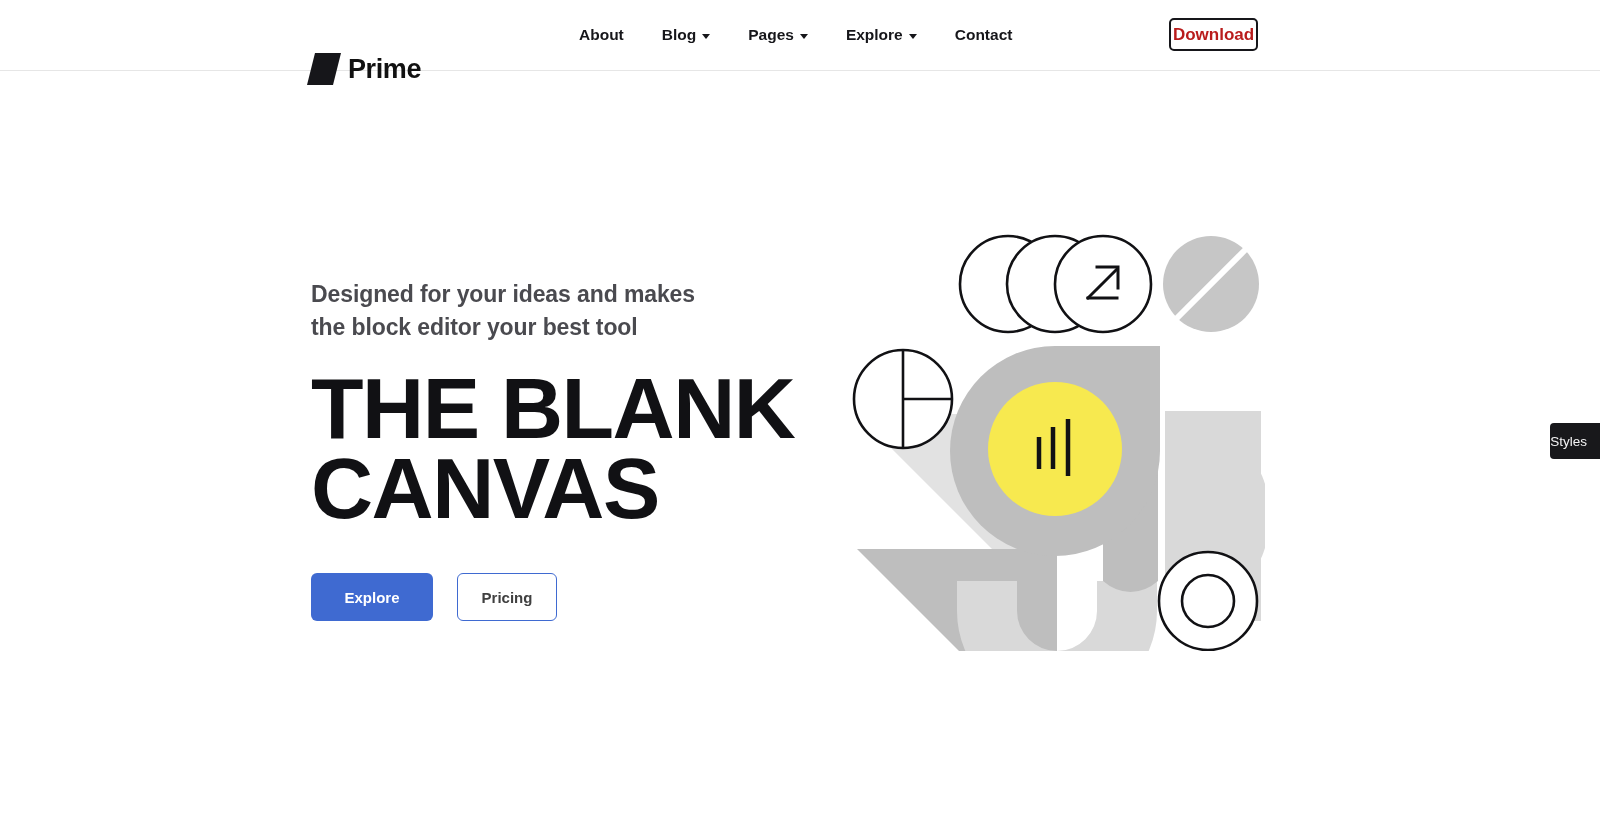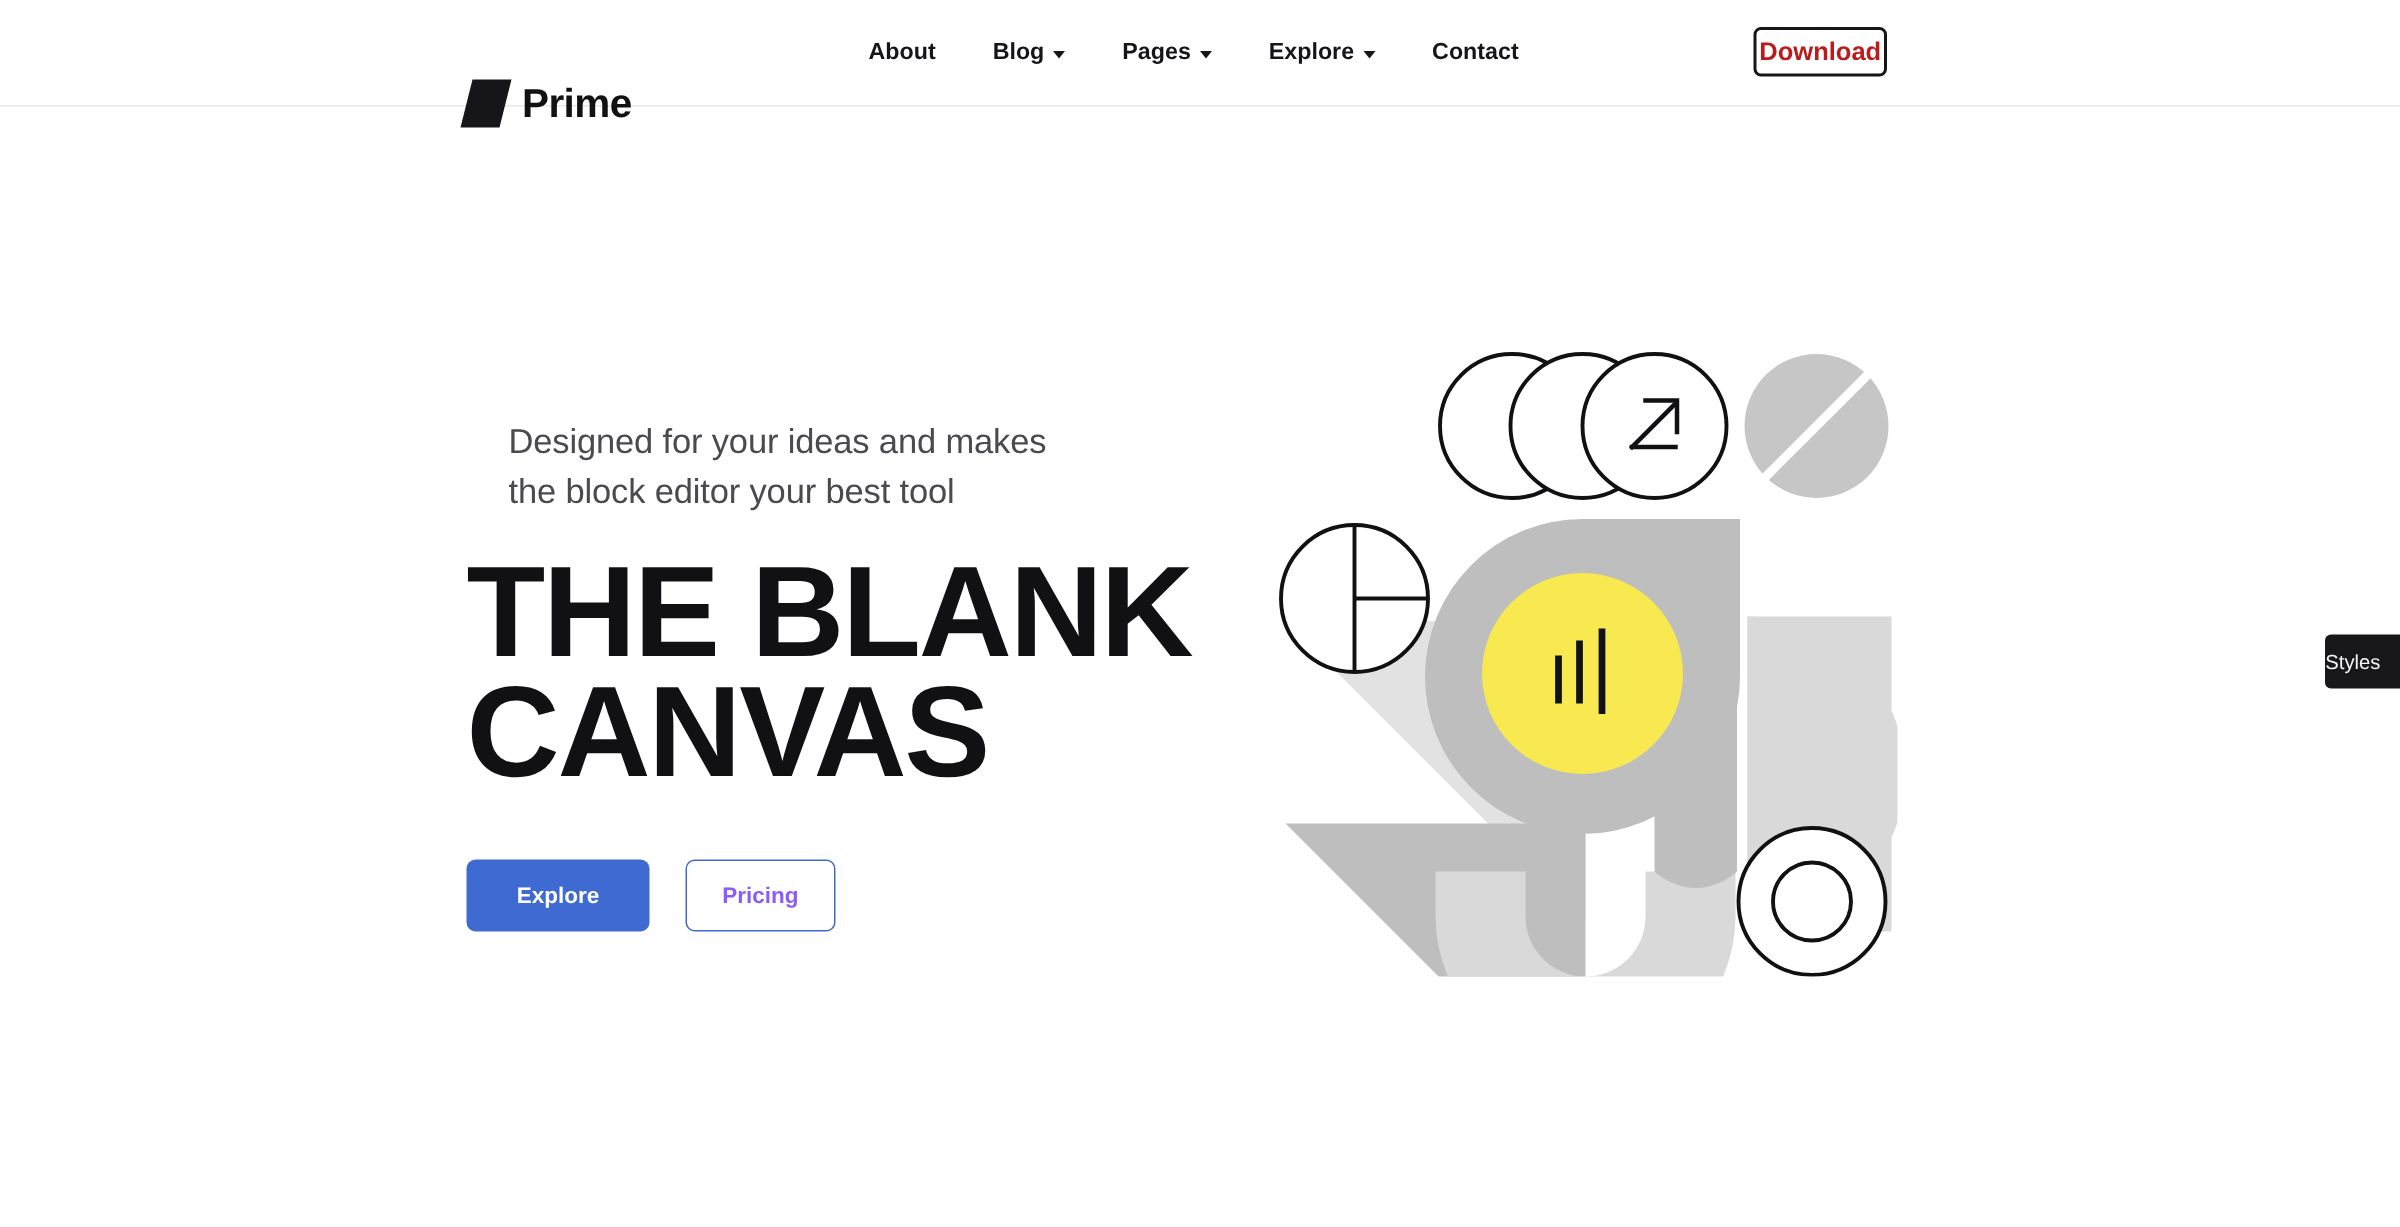--- a/index.html
+++ b/index.html
@@ -126,23 +126,22 @@
     position: absolute;
     left: 311px;
     top: 207px;
     width: 520px;
   }
 
   .hero-sub {
     font-size: 23px;
     line-height: 33px;
     color: #4a4a4f;
-    font-weight: normal;
+    font-weight: bold;
     letter-spacing: -0.1px;
-    margin-left: 28px;
   }
 
   .hero-title {
     margin-top: 24px;
     font-size: 86px;
     line-height: 80px;
     font-weight: bold;
     letter-spacing: -1.5px;
     color: #111114;
     text-transform: uppercase;
@@ -168,21 +167,21 @@
     cursor: pointer;
     display: flex;
     align-items: center;
     justify-content: center;
   }
 
   .btn-secondary {
     width: 100px;
     height: 48px;
     background: #ffffff;
-    color: #8b5cf6;
+    color: #404040;
     border: 1.5px solid #3f6ad1;
     border-radius: 6px;
     font-family: "Liberation Sans", sans-serif;
     font-size: 15px;
     font-weight: bold;
     cursor: pointer;
     display: flex;
     align-items: center;
     justify-content: center;
   }

